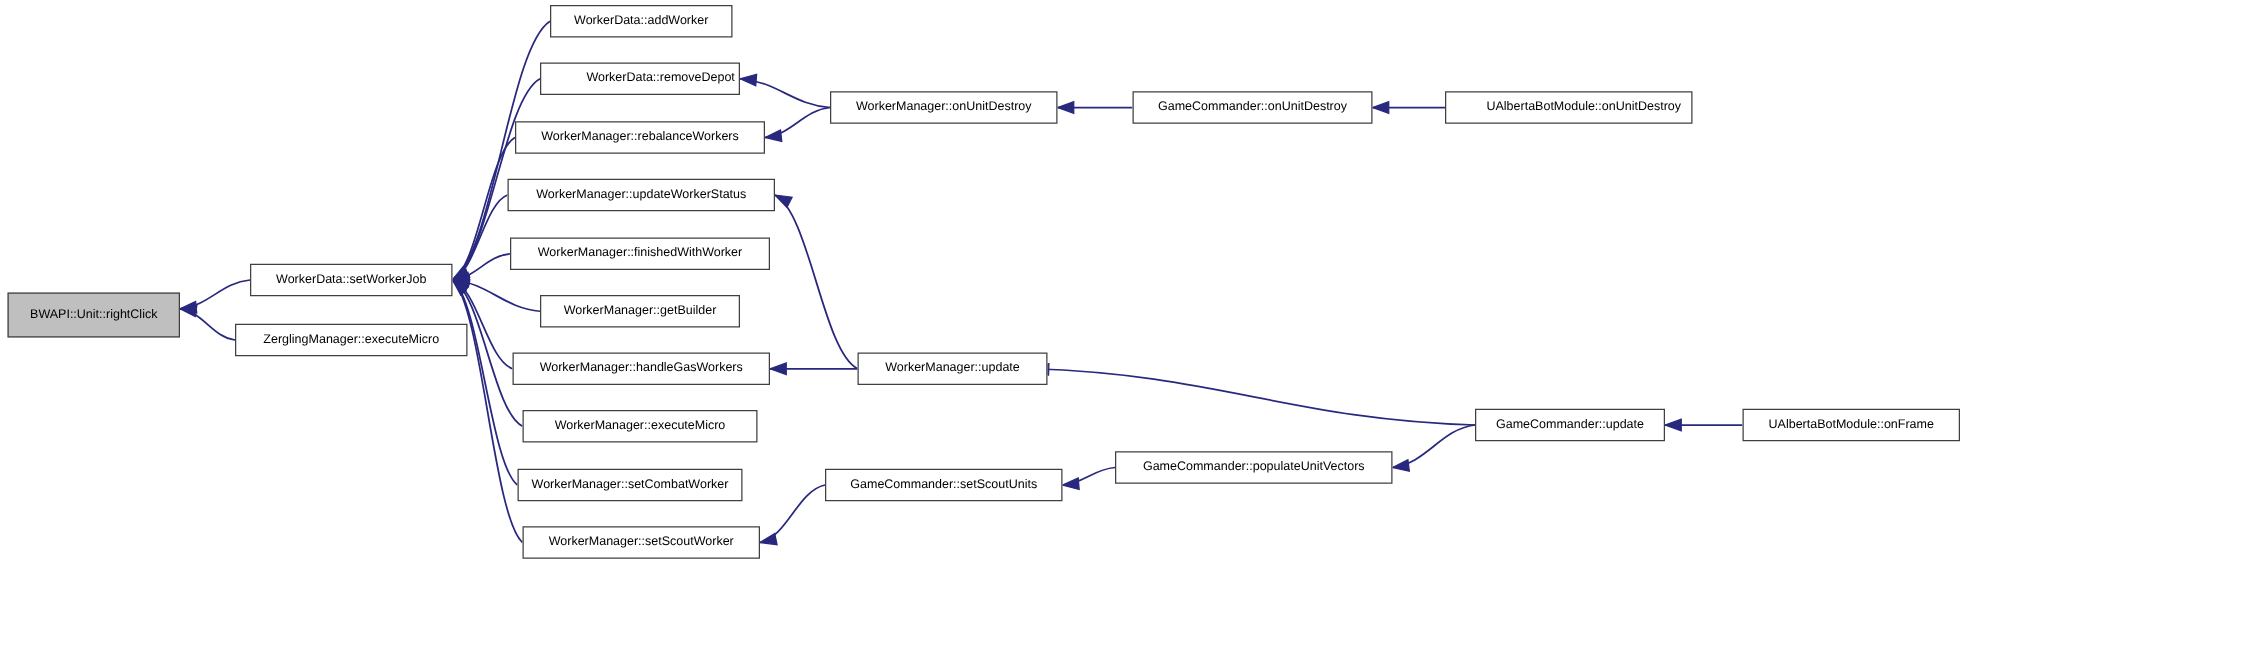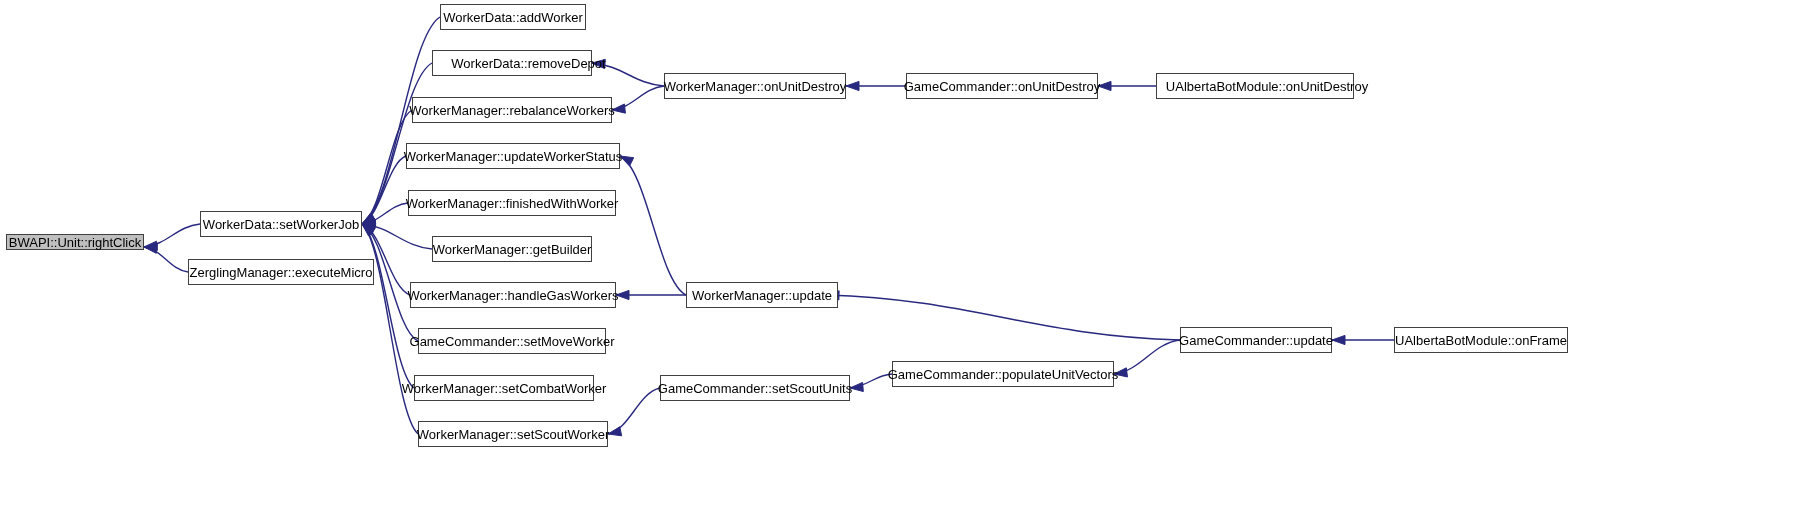--- a/index.html
+++ b/index.html
@@ -23,21 +23,21 @@
     width: 1805px;
     height: 520px;
     pointer-events: none;
   }
   .gnode {
     position: absolute;
     box-sizing: border-box;
     border: 1px solid #404040;
     background: #ffffff;
     color: #000000;
-    font-size: 13px;
+    font-size: 10px;
     line-height: 1;
     display: flex;
     align-items: center;
     justify-content: center;
     white-space: nowrap;
     letter-spacing: 0px;
   }
   .gnode.highlight {
     background: #bfbfbf;
     border: 1px solid #404040;
@@ -92,21 +92,21 @@
       <polygon points="608,434 619.7728362627578,426.81944804835354 621.6689636437897,435.8219310922088" fill="#28287f" stroke="#28287f"></polygon>
       <path d="M 892 374 C 874.36 375.4, 867.64 386.6, 850 388" fill="none" stroke="#28287f" stroke-width="1.4"></path>
       <polygon points="850,388 862.5953151189011,382.38590728117333 863.3231850880837,391.5570688928756" fill="#28287f" stroke="#28287f"></polygon>
       <path d="M 1180 340 C 1031.32 335.5, 974.6800000000001 299.5, 826 295" fill="none" stroke="#28287f" stroke-width="1.4"></path>
       <polygon points="826,295 839.1332112091957,290.79538784967554 838.8548882958892,299.991176905321" fill="#28287f" stroke="#28287f"></polygon>
       <path d="M 1180 340 C 1152.28 343.4, 1141.72 370.6, 1114 374" fill="none" stroke="#28287f" stroke-width="1.4"></path>
       <polygon points="1114,374 1126.3432851276025,367.85156017686563 1127.4633186585593,376.9831276704306" fill="#28287f" stroke="#28287f"></polygon>
       <path d="M 1394 340 L 1332 340" fill="none" stroke="#28287f" stroke-width="1.4"></path>
       <polygon points="1332,340 1345,335.4 1345,344.6" fill="#28287f" stroke="#28287f"></polygon>
     </svg>
-<div class="gnode highlight" style="left: 6px; top: 234px; width: 138px; height: 16px;">
+<div class="gnode highlight" style="left: 6px; top: 234px; width: 138px; height: 36px;">
       <span class="gnode-label">BWAPI::Unit::rightClick</span>
     </div>
     <div class="gnode" style="left: 200px; top: 211px; width: 162px; height: 26px;">
       <span class="gnode-label">WorkerData::setWorkerJob</span>
     </div>
     <div class="gnode" style="left: 188px; top: 259px; width: 186px; height: 26px;">
       <span class="gnode-label">ZerglingManager::executeMicro</span>
     </div>
     <div class="gnode" style="left: 440px; top: 4px; width: 146px; height: 26px;">
       <span class="gnode-label">WorkerData::addWorker</span>
@@ -123,21 +123,21 @@
     <div class="gnode" style="left: 408px; top: 190px; width: 208px; height: 26px;">
       <span class="gnode-label">WorkerManager::finishedWithWorker</span>
     </div>
     <div class="gnode" style="left: 432px; top: 236px; width: 160px; height: 26px;">
       <span class="gnode-label">WorkerManager::getBuilder</span>
     </div>
     <div class="gnode" style="left: 410px; top: 282px; width: 206px; height: 26px;">
       <span class="gnode-label">WorkerManager::handleGasWorkers</span>
     </div>
     <div class="gnode" style="left: 418px; top: 328px; width: 188px; height: 26px;">
-      <span class="gnode-label">GameCommander::setMoveWorker</span>
+      <span class="gnode-label">WorkerManager::executeMicro</span>
     </div>
     <div class="gnode" style="left: 414px; top: 375px; width: 180px; height: 26px;">
       <span class="gnode-label">WorkerManager::setCombatWorker</span>
     </div>
     <div class="gnode" style="left: 418px; top: 421px; width: 190px; height: 26px;">
       <span class="gnode-label">WorkerManager::setScoutWorker</span>
     </div>
     <div class="gnode" style="left: 664px; top: 73px; width: 182px; height: 26px;">
       <span class="gnode-label">WorkerManager::onUnitDestroy</span>
     </div>

